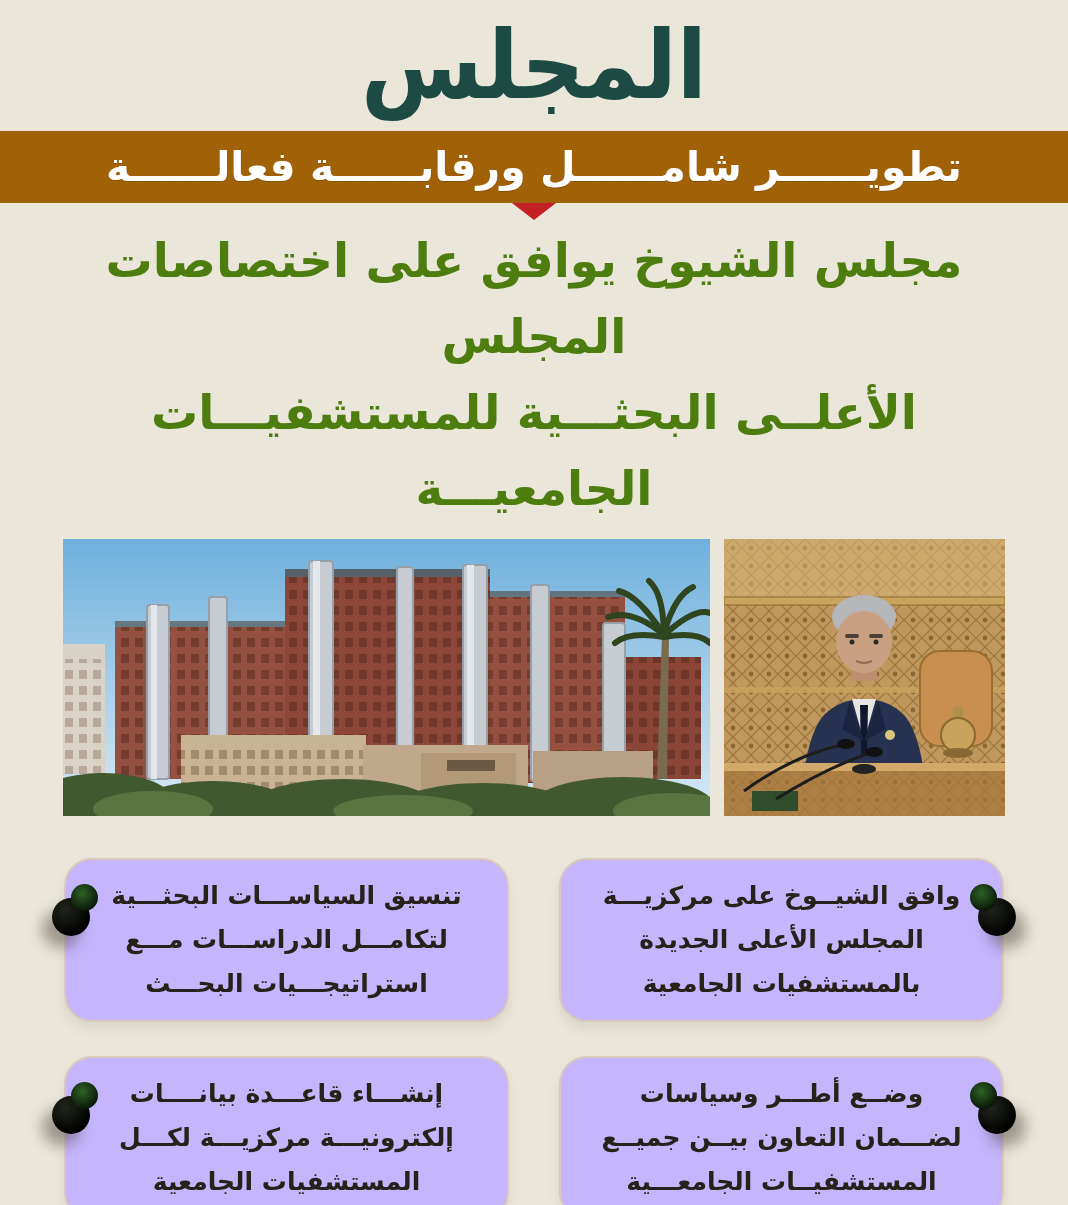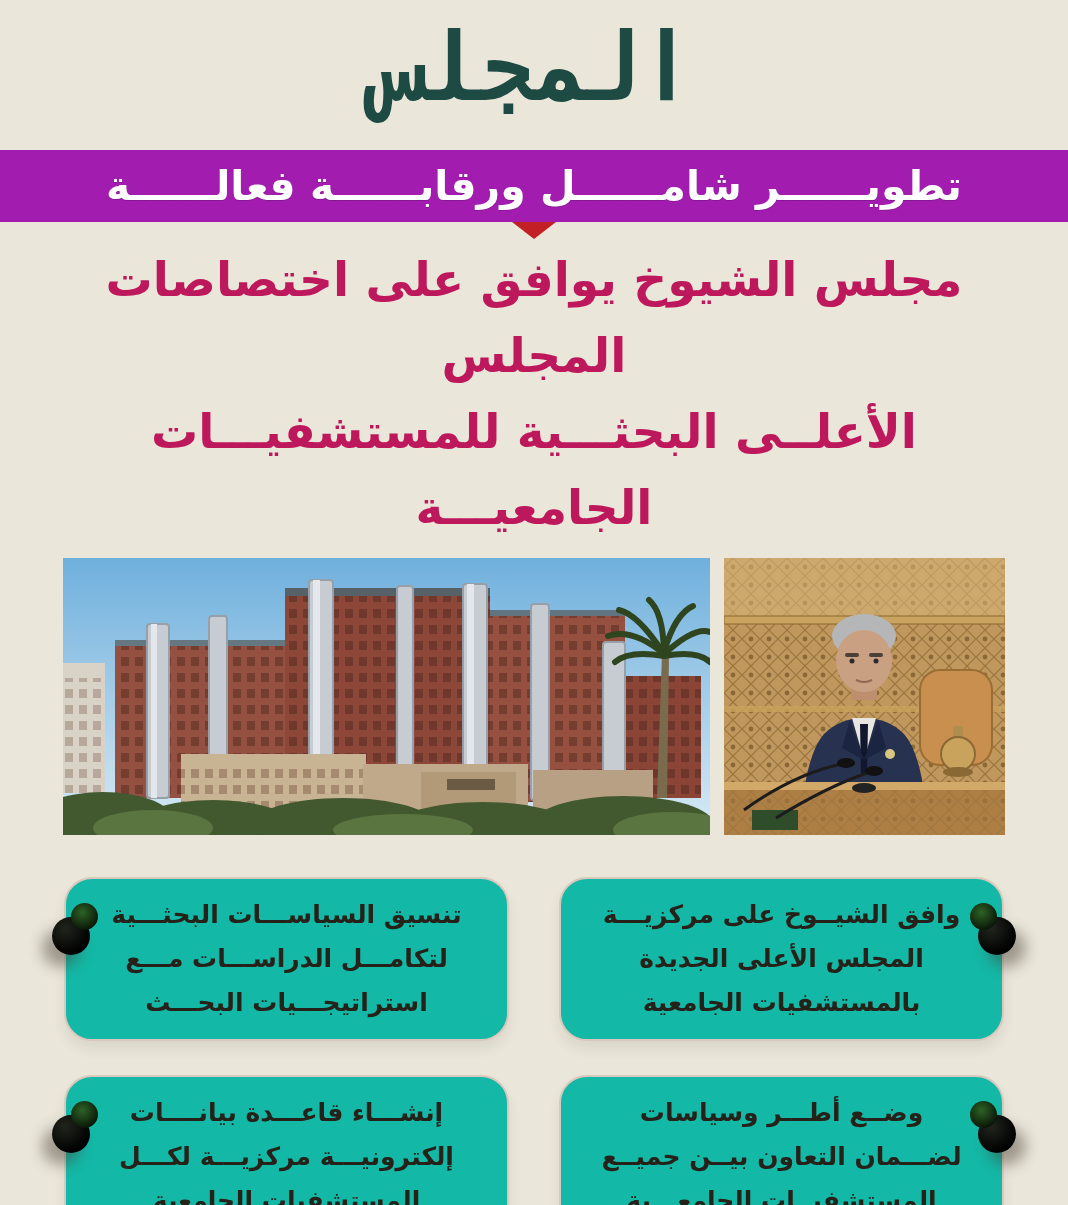--- a/index.html
+++ b/index.html
@@ -4,61 +4,61 @@
 <style>
   * { margin:0; padding:0; box-sizing:border-box; }
   html,body { width:1068px; }
   body {
     width:1068px; height:1205px;
     background:#eae6da;
     font-family:"DejaVu Sans", sans-serif;
     overflow:hidden; position:relative;
   }
   
-  .logo-wrap { height:150px; display:flex; align-items:center; justify-content:center;font-family:Liberation Mono, monospace; }
+  .logo-wrap { height:131px; display:flex; align-items:center; justify-content:center; }
   .logo-text {
     font-size:88px; font-weight:900; color:#1e4a44;
     letter-spacing:-2px; line-height:1;
     transform:scaleY(1.08);
   }
   
   .banner {
     position:relative; width:1068px; height:72px;
-    background:#a21caf; display:flex; align-items:center; justify-content:center;
+    background:#a16207; display:flex; align-items:center; justify-content:center;
   }
   .banner-text {
     color:#ffffff; font-size:41px; font-weight:900; direction:rtl;
     text-shadow:0 1px 0 rgba(0,0,0,0.15);
   }
   .banner-tail {
     position:absolute; left:50%; bottom:-17px; transform:translateX(-50%);
     width:0; height:0;
     border-left:22px solid transparent; border-right:22px solid transparent;
     border-top:17px solid #c32026;
   }
   
   .headline { margin-top:20px; text-align:center; direction:rtl; padding:0 40px; }
   .headline-line {
-    font-size:47px; font-weight:900; color:#be185d; line-height:76px;
+    font-size:47px; font-weight:900; color:#4d7c0f; line-height:76px;
     letter-spacing:0px;
   }
   
   .photos { display:flex; gap:14px; padding:0 63px; margin-top:12px; height:277px; }
   .photo { height:277px; overflow:hidden; background:#cbd5da; }
   .photo.left  { width:647px; }
   .photo.right { width:281px; }
   .photo svg { display:block; }
   
   .cards {
     margin-top:42px; padding:0 64px;
     display:grid; grid-template-columns:1fr 1fr; column-gap:50px; row-gap:34px;
   }
   .card {
     position:relative; min-height:106px;
-    background:#14b8a6; border:2px solid #d9c8bb; border-radius:28px;
+    background:#c4b5fd; border:2px solid #d9c8bb; border-radius:28px;
     display:flex; align-items:center; justify-content:center;
     padding:14px 30px;
     box-shadow:0 8px 12px rgba(90,75,60,0.10);
   }
   .card-text {
     direction:rtl; text-align:center;
     font-size:25px; font-weight:800; color:#262119; line-height:44px;
   }
   
   .pin { position:absolute; width:54px; height:58px; top:22px; }

